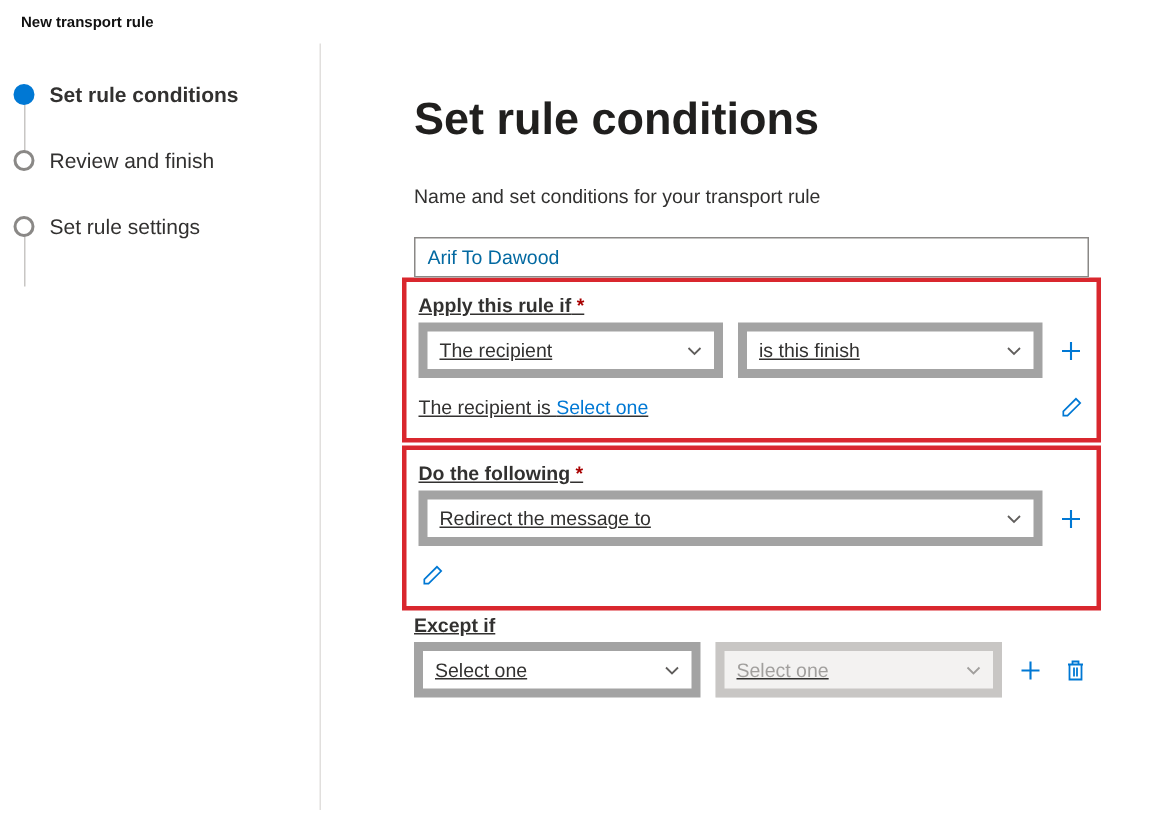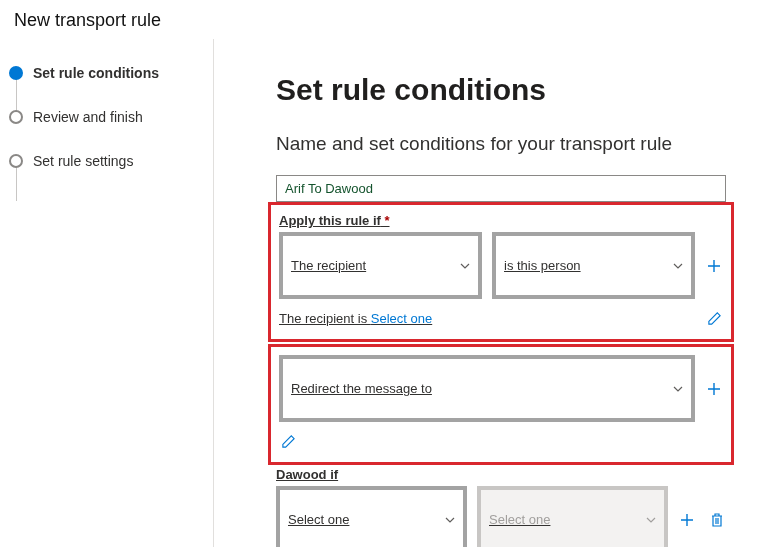--- a/index.html
+++ b/index.html
@@ -10,22 +10,22 @@
     background: #ffffff;
     width: 768px;
     height: 547px;
     overflow: hidden;
     position: relative;
   }
   .page-title-bar {
     padding: 10px 14px 8px;
   }
   .page-title-bar h2 {
-    font-size: 18px;
-    font-weight: 400;
+    font-size: 10px;
+    font-weight: 700;
     color: #111;
   }
   .layout {
     display: flex;
     height: calc(100% - 36px);
   }
   .side {
     width: 214px;
     border-right: 1px solid #e1dfdd;
     padding: 26px 0 0 7px;
@@ -67,41 +67,41 @@
     padding: 34px 42px 0 62px;
     overflow-y: auto;
   }
   .main h1 {
     font-size: 30px;
     font-weight: 700;
     color: #201f1e;
     margin-bottom: 26px;
   }
   .subtext {
-    font-size: 19px;
+    font-size: 13px;
     color: #323130;
     margin-bottom: 20px;
   }
   .field-label {
     font-size: 13px;
     font-weight: 600;
     margin-bottom: 4px;
   }
   .required::after {
     content: " *";
     color: #a80000;
   }
   .text-input {
     width: 100%;
     border: 1px solid #8a8886;
     padding: 5px 8px;
     font-size: 13px;
     font-family: inherit;
     background: #fff;
-    color: #14532d;
+    color: #0369a1;
   }
   .group {
     padding-bottom: 12px;
     border-bottom: 1px solid #e1dfdd;
     text-decoration: underline;
   }
   .group.highlighted {
     border: 3px solid #d9272e;
     padding: 8px 8px 12px 8px;
     margin-left: -8px;
@@ -112,22 +112,22 @@
     display: flex;
     align-items: center;
     gap: 10px;
     margin-bottom: 10px;
   }
   .selector {
     flex: 1;
     display: flex;
     justify-content: space-between;
     align-items: center;
-    border: 4px solid #a3a3a3;
-    padding: 22px 8px;
+    border: 6px solid #a3a3a3;
+    padding: 5px 8px;
     font-size: 13px;
     cursor: pointer;
     background: #fff;
     min-height: 30px;
   }
   .selector.disabled {
     background: #f3f2f1;
     color: #a19f9d;
     border-color: #c8c6c4;
     cursor: default;
@@ -200,21 +200,21 @@
       <div class="selector-row">
         <div class="selector">
           <span>The recipient</span>
           <span class="chev">
               <svg viewBox="0 0 10 10">
                 <path d="M1 3 L5 7 L9 3" stroke="#605e5c" stroke-width="1.2" fill="none"></path>
               </svg>
             </span>
         </div>
         <div class="selector">
-          <span>is this person</span>
+          <span>is this finish</span>
           <span class="chev">
               <svg viewBox="0 0 10 10">
                 <path d="M1 3 L5 7 L9 3" stroke="#605e5c" stroke-width="1.2" fill="none"></path>
               </svg>
             </span>
         </div>
         <div class="row-icons">
           <span class="icon-btn">
             <svg viewBox="0 0 14 14" width="14" height="14">
                 <path d="M7 1 V13 M1 7 H13" stroke="#0078d4" stroke-width="1.4"></path>
@@ -228,20 +228,21 @@
         </span>
         <span class="icon-btn">
           <svg viewBox="0 0 16 16" width="15" height="15">
               <path d="M2 11 L11 2 L14 5 L5 14 L2 14 Z" stroke="#0078d4" stroke-width="1.2" fill="none"></path>
             </svg>
         </span>
       </div>
     </div>
 
     <div class="group highlighted">
+      <div class="field-label required">Do the following</div>
       <div class="selector-row">
         <div class="selector">
           <span>Redirect the message to</span>
           <span class="chev">
               <svg viewBox="0 0 10 10">
                 <path d="M1 3 L5 7 L9 3" stroke="#605e5c" stroke-width="1.2" fill="none"></path>
               </svg>
             </span>
         </div>
         <div class="row-icons">
@@ -255,21 +256,21 @@
       <div class="summary-line">
         <span class="icon-btn">
           <svg viewBox="0 0 16 16" width="15" height="15">
               <path d="M2 11 L11 2 L14 5 L5 14 L2 14 Z" stroke="#0078d4" stroke-width="1.2" fill="none"></path>
             </svg>
         </span>
       </div>
     </div>
 
     <div class="group" style="border-bottom:none;">
-      <div class="field-label">Dawood if</div>
+      <div class="field-label">Except if</div>
       <div class="selector-row">
         <div class="selector">
           <span>Select one</span>
           <span class="chev">
               <svg viewBox="0 0 10 10">
                 <path d="M1 3 L5 7 L9 3" stroke="#605e5c" stroke-width="1.2" fill="none"></path>
               </svg>
             </span>
         </div>
         <div class="selector disabled">

